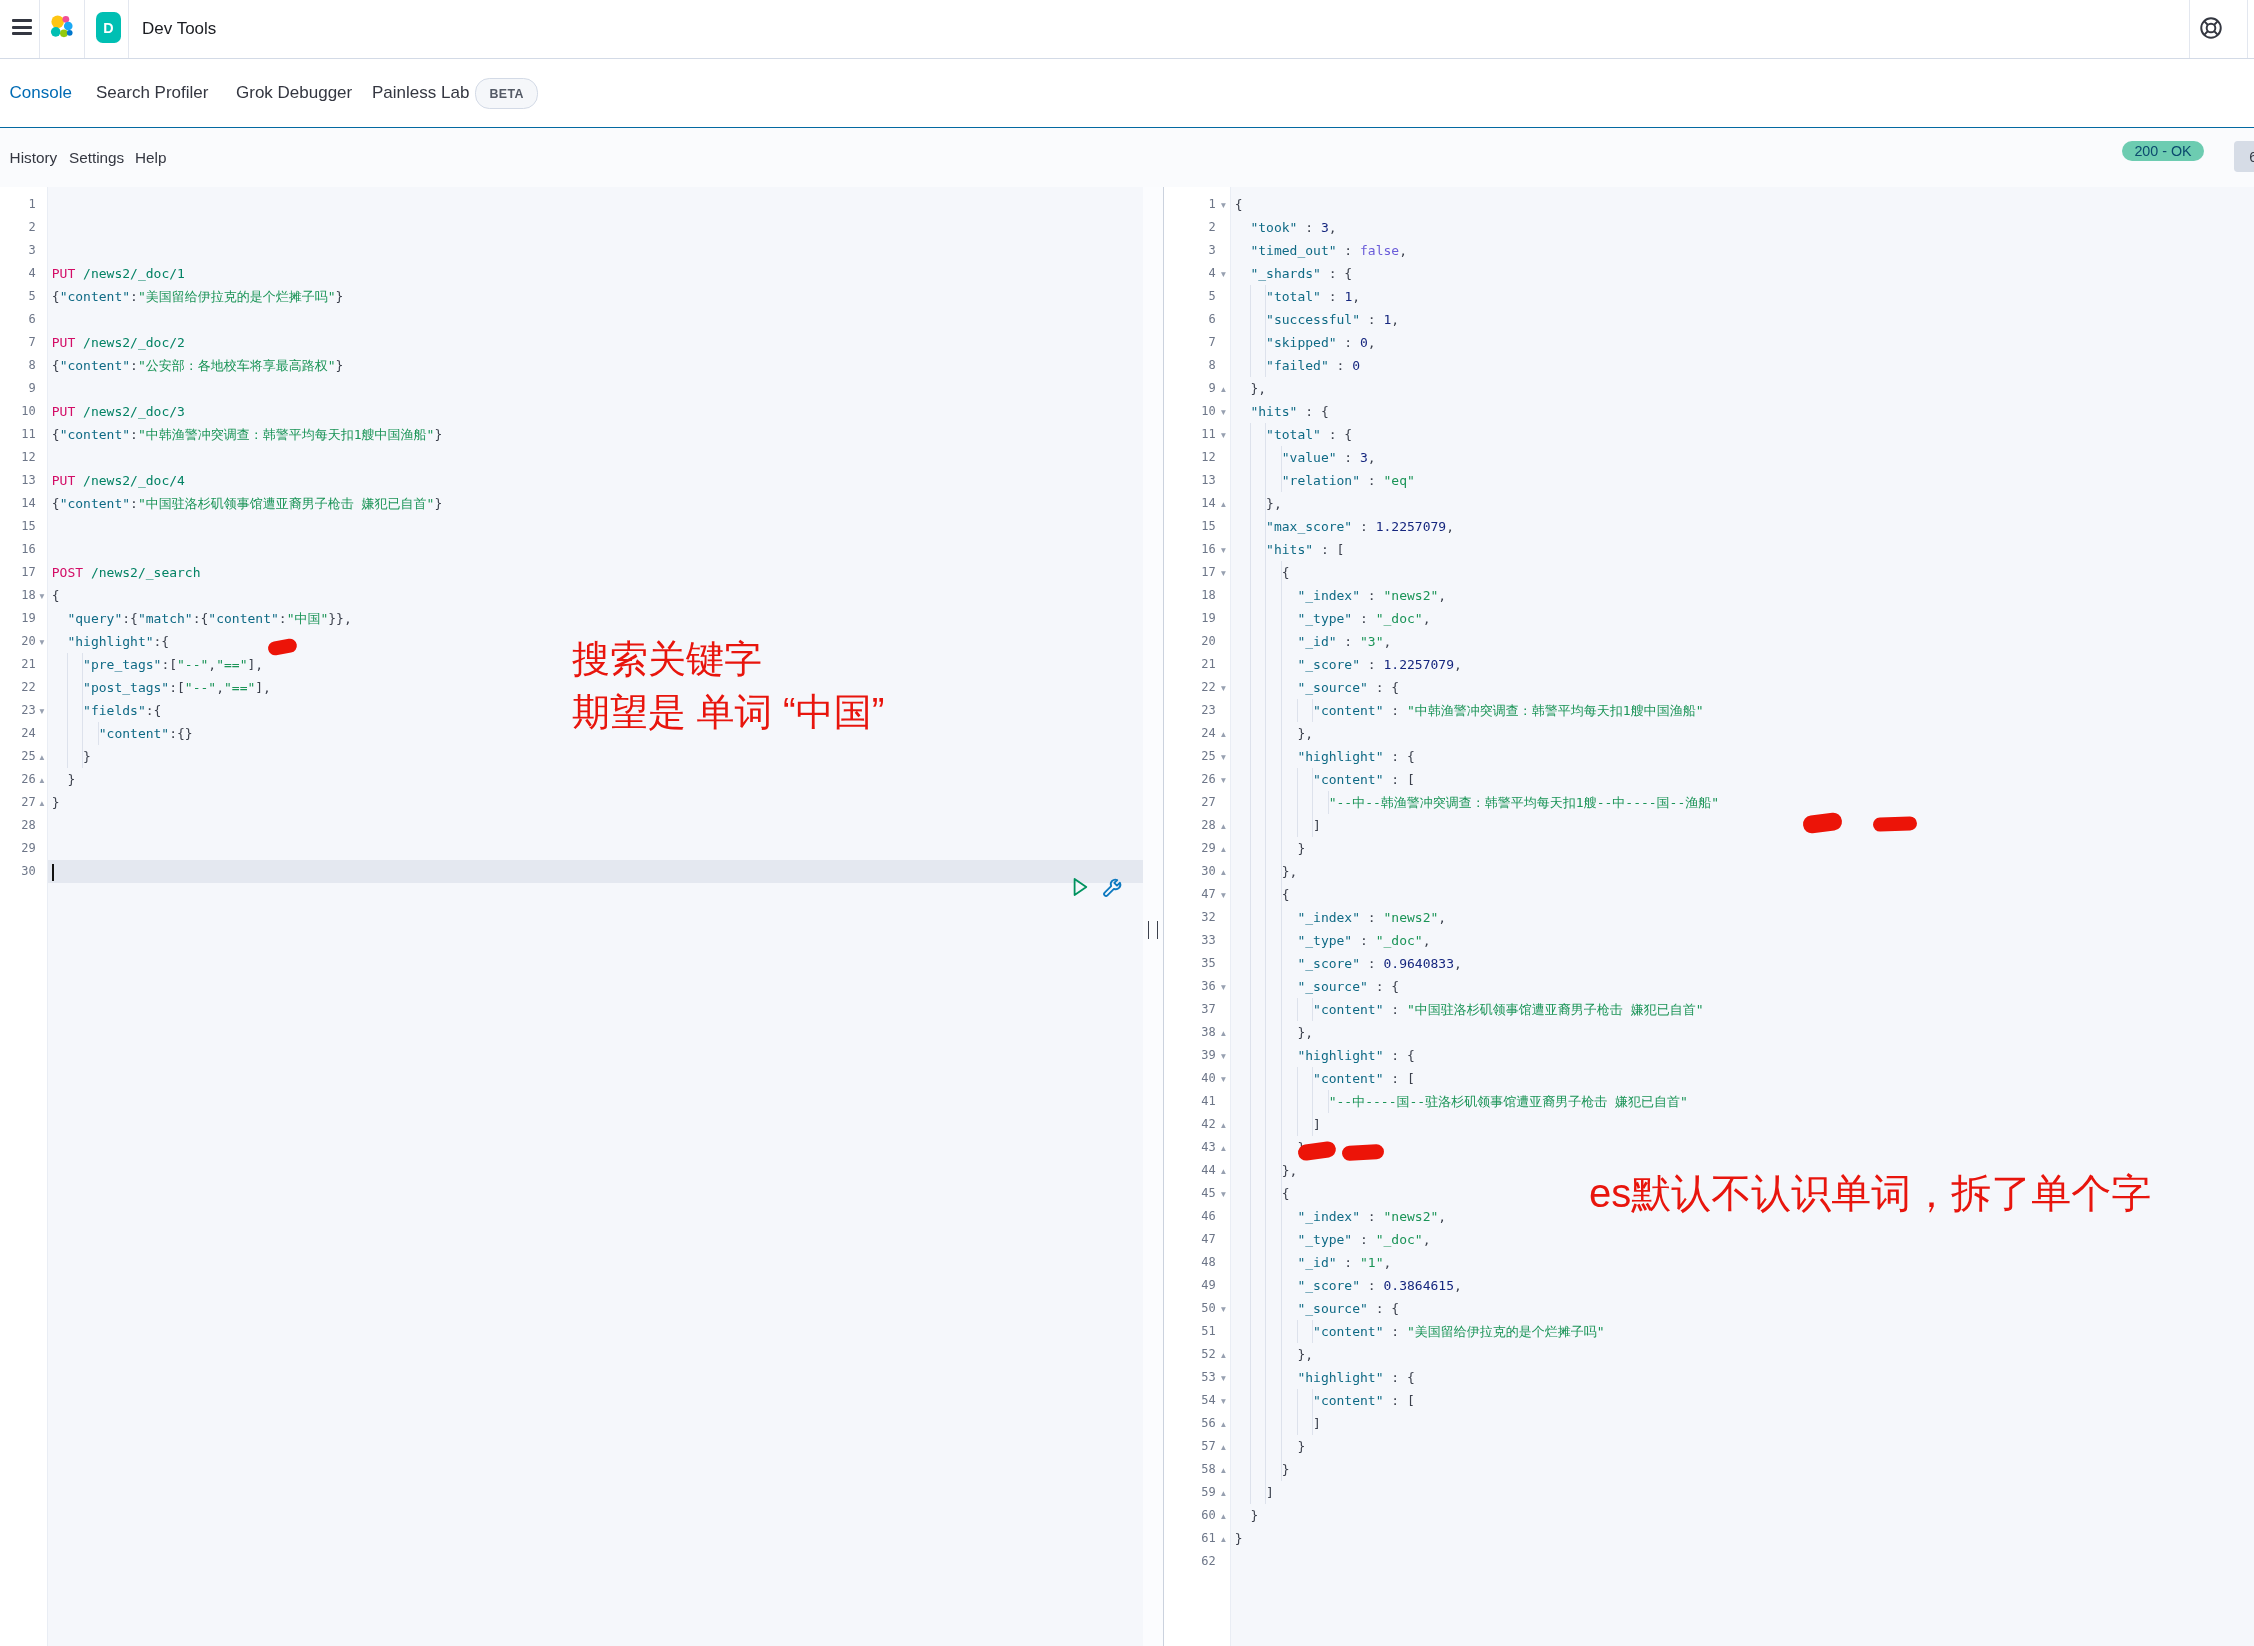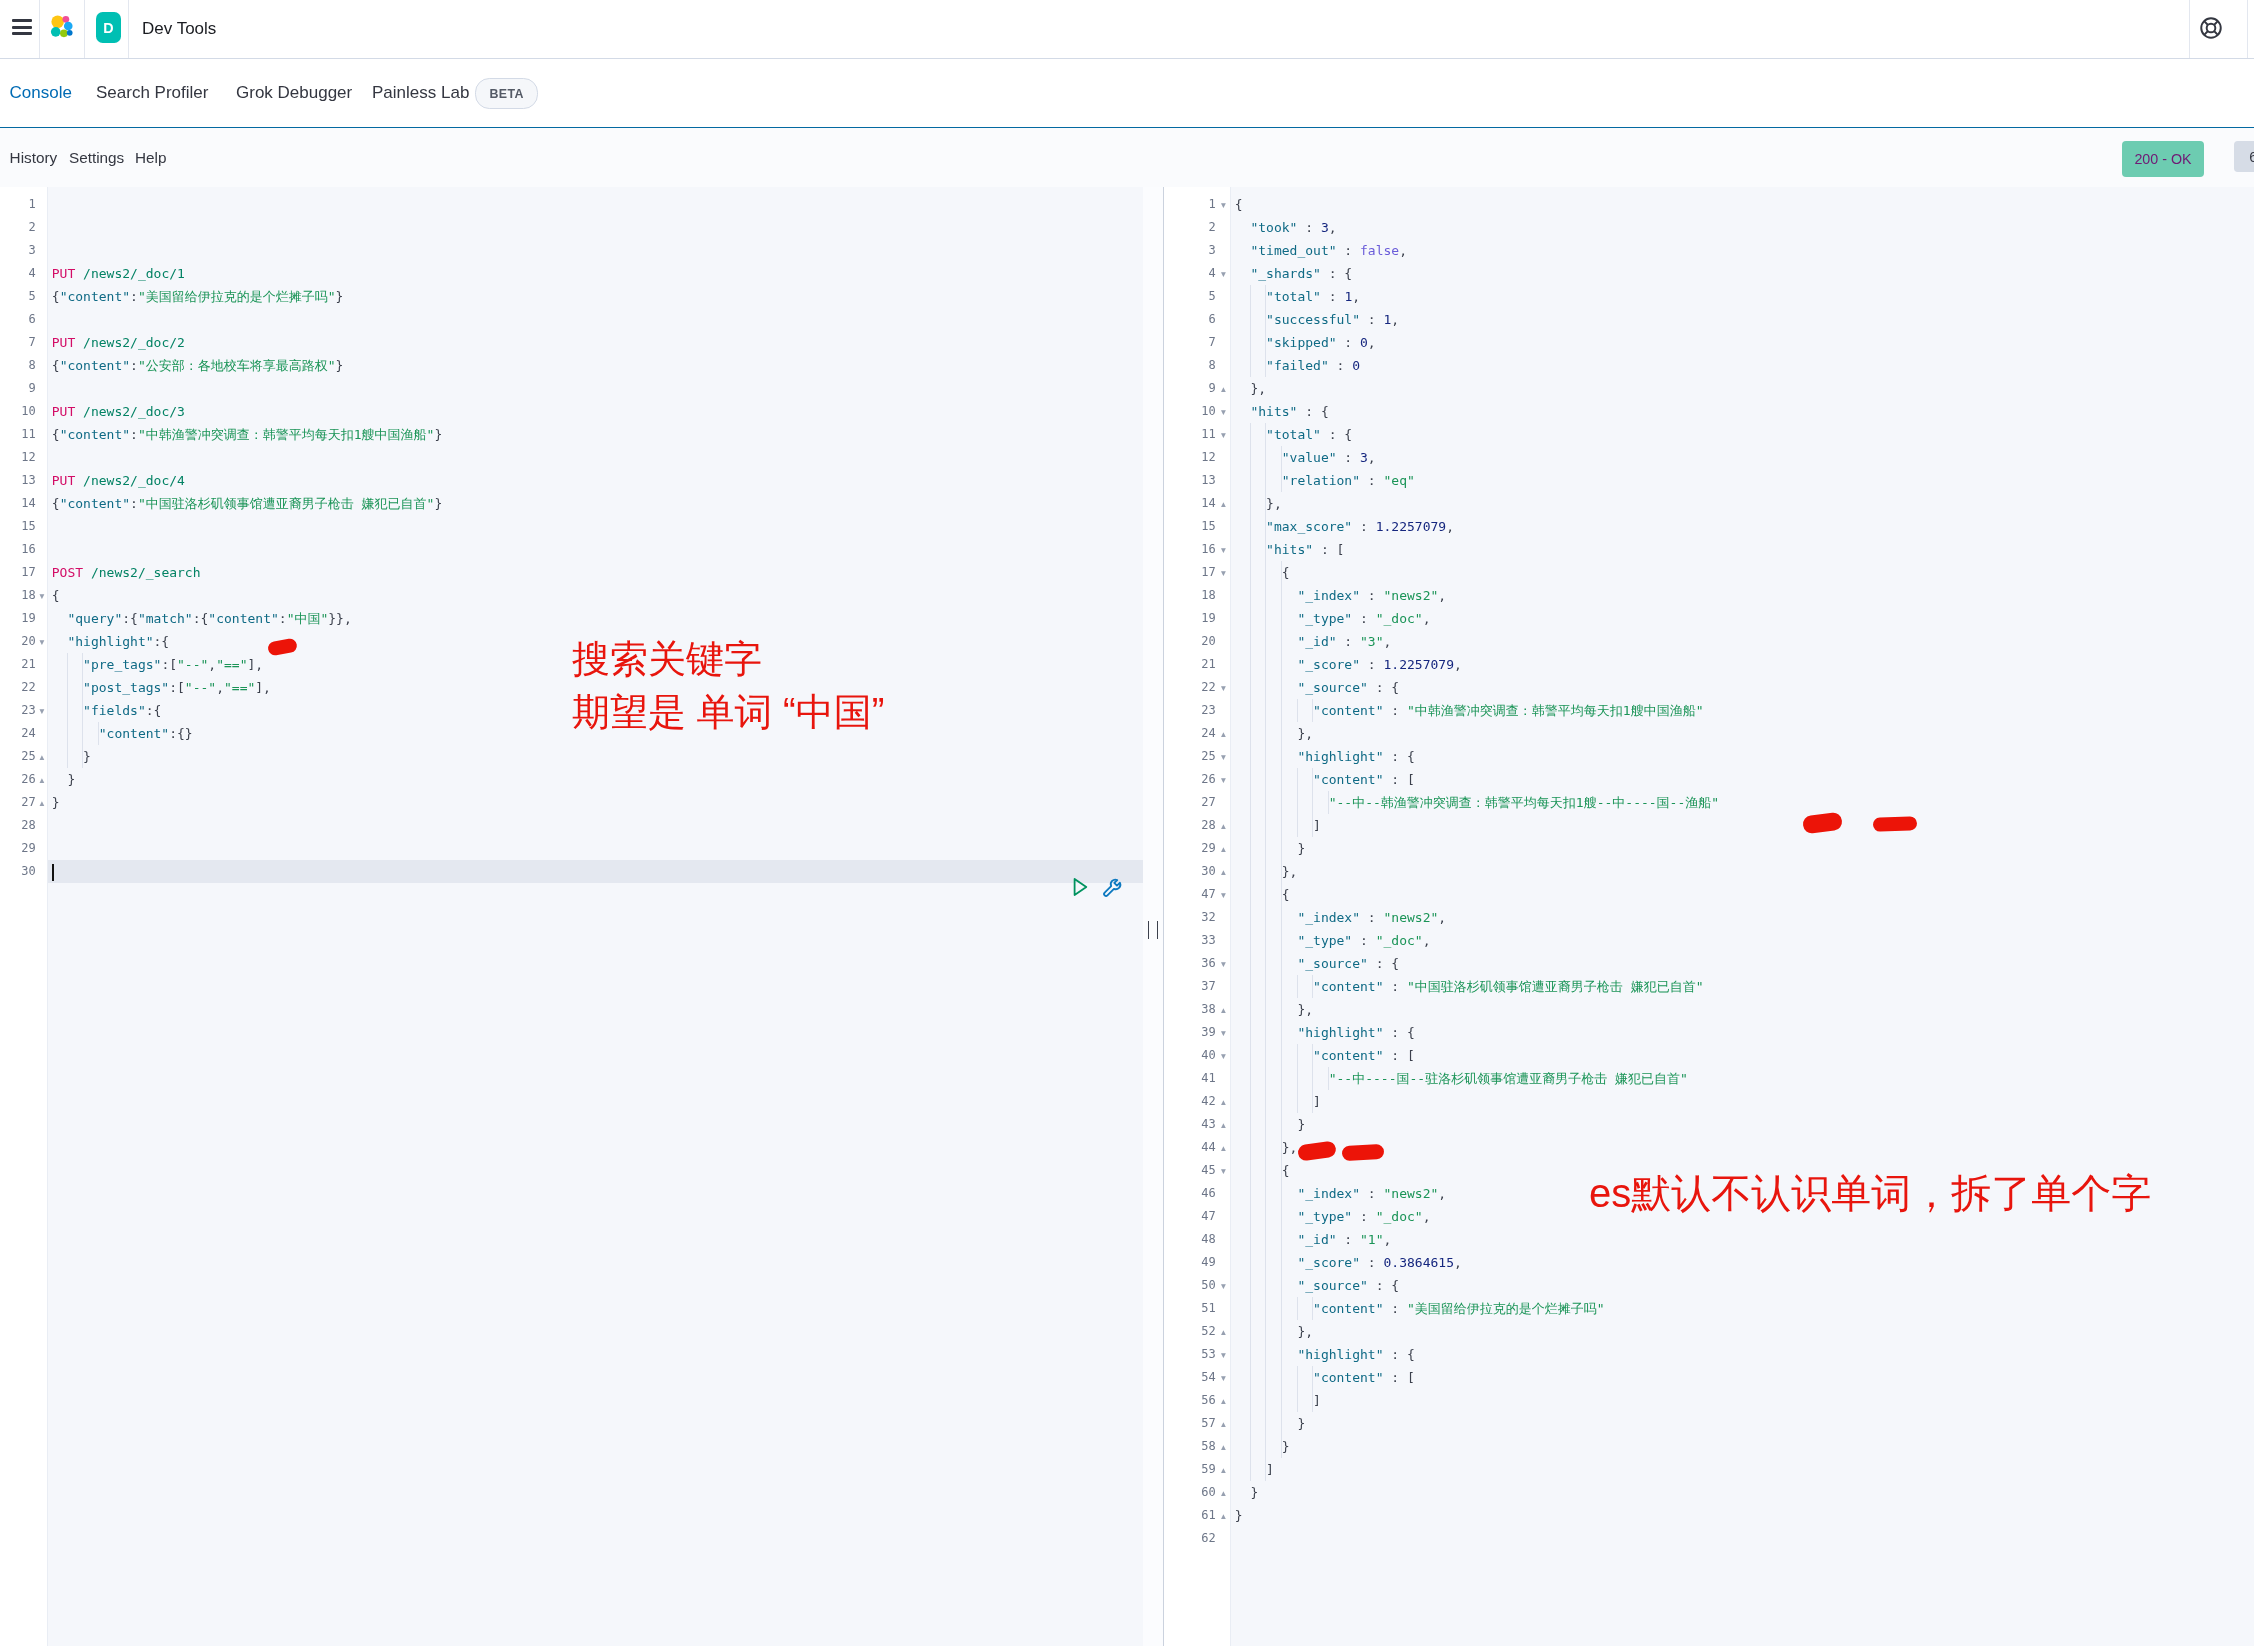--- a/index.html
+++ b/index.html
@@ -26,22 +26,22 @@
   #tab-gd{left:236px;}
   #tab-pl{left:372px;}
   .tab-underline{position:absolute;left:0;top:123px;width:80px;height:3.8px;background:#006bb4;}
   .beta{position:absolute;left:475px;top:19px;height:29px;padding:0 13.4px;border:1px solid #d3dae6;background:#f5f7fa;
         border-radius:14.3px;display:flex;align-items:center;font-size:12.4px;font-weight:bold;color:#545a66;letter-spacing:0.4px;}
 
   
   .toolbar{position:absolute;top:128px;left:0;right:0;height:59px;background:#fafbfd;}
   .tool{position:absolute;top:0;height:100%;display:flex;align-items:center;font-size:15.3px;color:#343741;cursor:pointer;}
   #t-history{left:9.6px;} #t-settings{left:69px;} #t-help{left:135px;}
-  .status-badge{position:absolute;left:2122px;top:13.4px;height:36px;padding:0 12.4px;background:#6dccb1;border-radius:4px;
-                display:flex;align-items:center;font-size:14.3px;color:#701a75;font-weight:500;}
+  .status-badge{position:absolute;left:2122px;top:13.4px;height:20px;padding:0 12.4px;background:#6dccb1;border-radius:13px;
+                display:flex;align-items:center;font-size:14.3px;color:#0c4a6e;font-weight:500;}
   .time-badge{position:absolute;left:2234px;top:13.4px;height:31px;padding:0 15.3px;background:#d6dce6;border-radius:3.8px;
               display:flex;align-items:center;font-size:14.3px;color:#343741;}
 
   
   .editors{position:absolute;top:187px;left:0;width:2255px;bottom:0;display:flex;}
   .pane{position:relative;padding-top:5.7px;box-sizing:border-box;}
   .pane.left{width:1143px;background:linear-gradient(to right,#fff 0 47px,#e9edf4 47px 48px,#f5f7fb 48px);}
   .gap{width:20px;background:#fbfcfe;position:relative;}
   .pane.right{flex:1;border-left:1px solid #cbd2de;
               background:linear-gradient(to right,#fff 0 66px,#e9edf4 66px 67px,#f5f7fb 67px);}
@@ -585,20 +585,27 @@
         </div>
         <div class="crow">
           <div class="gut">
             <span>33</span>
             <span class="fold"></span>
           </div>
           <div class="cl"><span class="ind" style="width: 8ch;"></span><span class="t-k">"_type"</span><span class="t-p"> : </span><span class="t-s">"_doc"</span><span class="t-p">,</span></div>
         </div>
         <div class="crow">
           <div class="gut">
+            <span>35</span>
+            <span class="fold"></span>
+          </div>
+          <div class="cl"><span class="ind" style="width: 8ch;"></span><span class="t-k">"_score"</span><span class="t-p"> : </span><span class="t-v">0.9640833</span><span class="t-p">,</span></div>
+        </div>
+        <div class="crow">
+          <div class="gut">
             <span>36</span>
             <span class="fold">▾</span>
           </div>
           <div class="cl"><span class="ind" style="width: 8ch;"></span><span class="t-k">"_source"</span><span class="t-p"> : {</span></div>
         </div>
         <div class="crow">
           <div class="gut">
             <span>37</span>
             <span class="fold"></span>
           </div>

